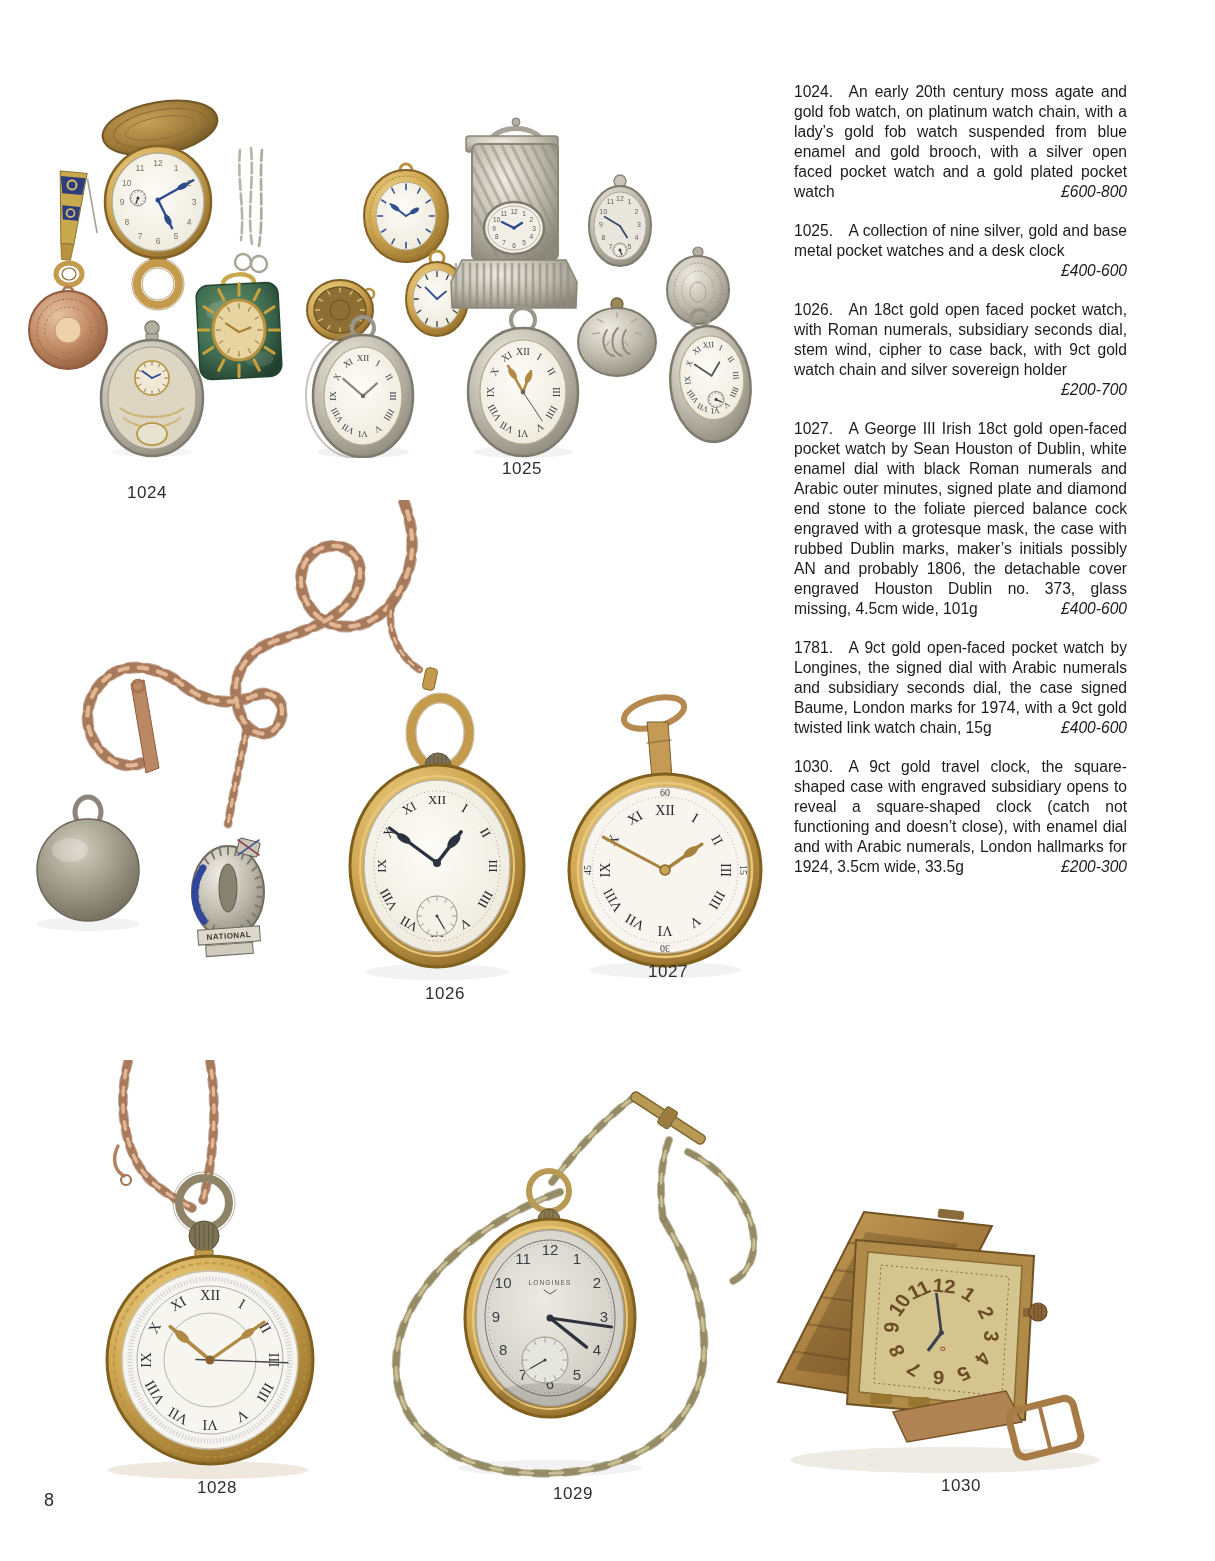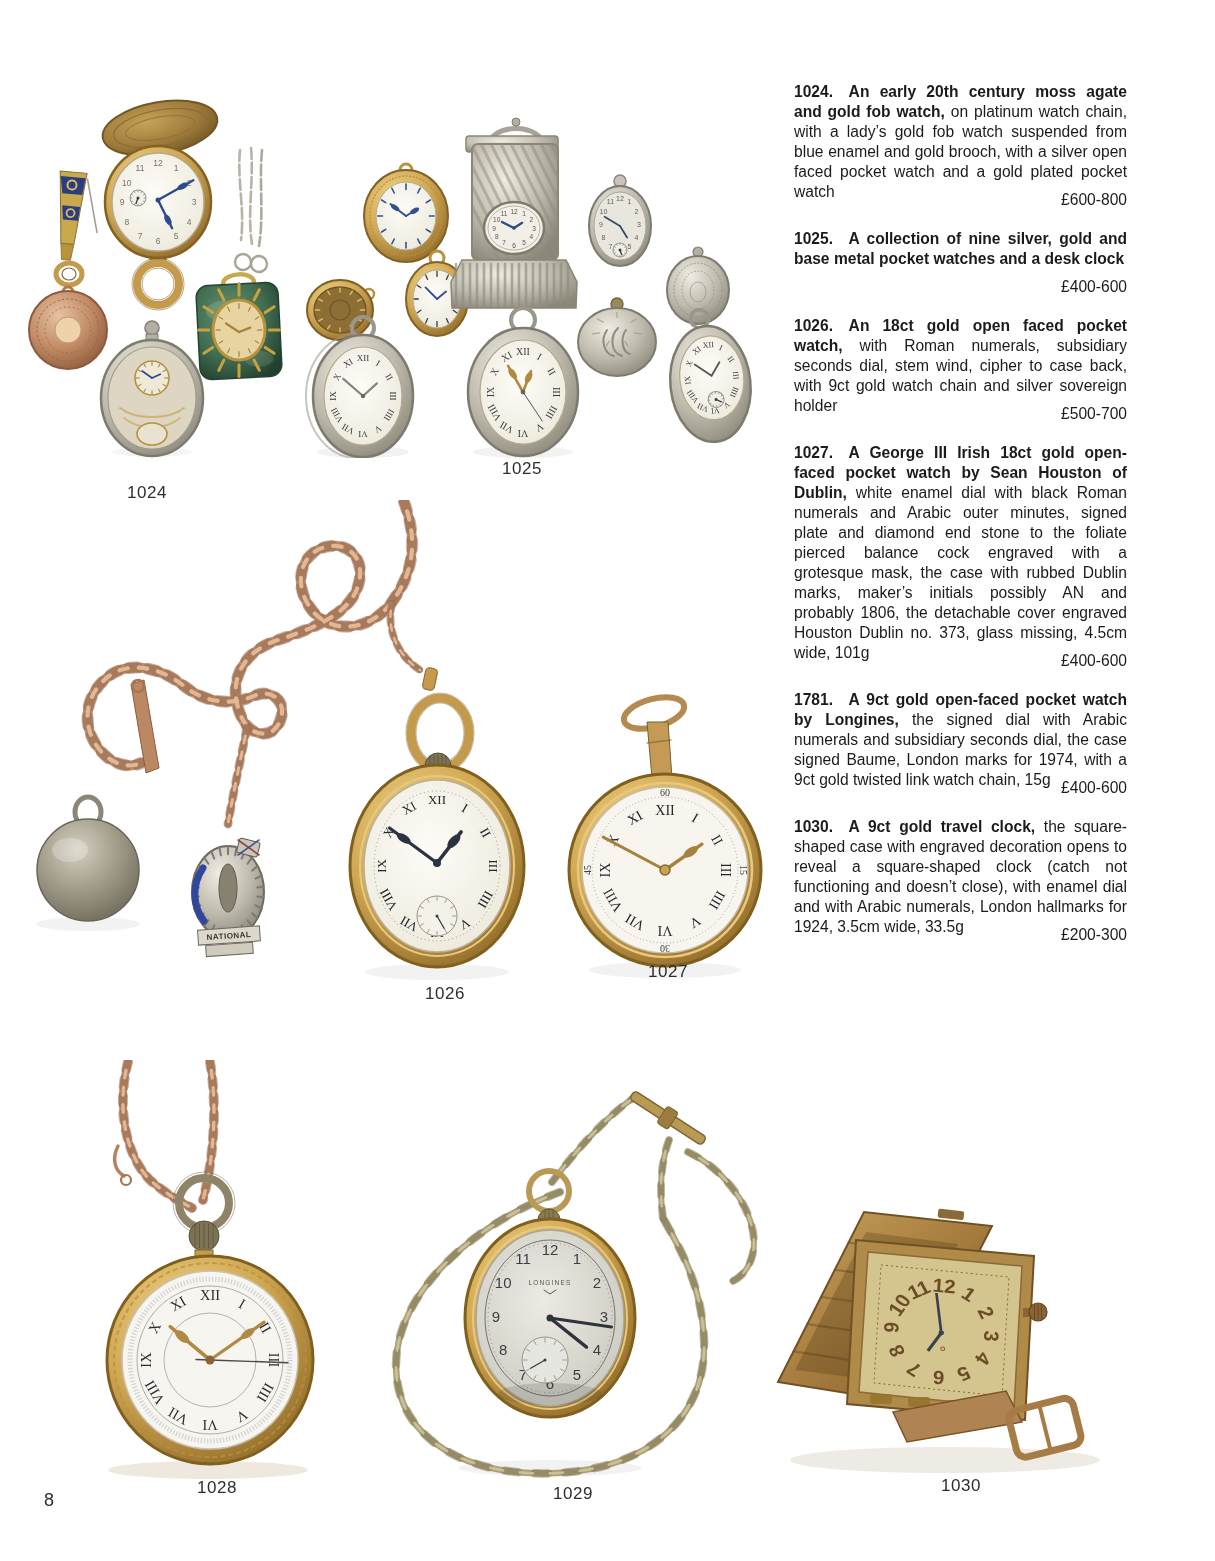--- a/index.html
+++ b/index.html
@@ -4,23 +4,23 @@
 <style>
   html,body{margin:0;padding:0;background:#ffffff;}
   .page{position:relative;width:1215px;height:1561px;background:#fff;overflow:hidden;
         font-family:"Liberation Sans",sans-serif;margin:0 auto;}
   .photo{position:absolute;}
   .photo svg{display:block;}
   .caption{position:absolute;transform:translateX(-50%);font-size:17px;color:#2e2e2e;
            letter-spacing:0.5px;white-space:nowrap;text-align:center;}
   .lots{position:absolute;left:794px;top:82px;width:333px;}
   .lot{margin:0 0 19px 0;text-align:justify;font-size:15.6px;line-height:20px;color:#1b1b1b;overflow:hidden;}
-  .lot .bold{font-weight:bold;margin-top:20px;}
+  .lot .bold{font-weight:normal;margin-top:20px;}
   .lot .ital{}
-  .lot .price{float:right;margin-left:10px;margin-top:8px;}
+  .lot .price{float:right;font-style:italic;margin-left:10px;}
   .pageno{position:absolute;left:44px;top:1490px;font-size:18px;color:#2e2e2e;}
 </style>
 </head>
 <body>
 
 <div class="page">
 
   <svg width="0" height="0" style="position:absolute">
     <defs>
       <radialGradient id="gGold" cx="38%" cy="32%" r="75%">
@@ -722,20 +722,20 @@
   <div class="caption" style="left:522px;top:459px">1025</div>
   <div class="caption" style="left:445px;top:984px">1026</div>
   <div class="caption" style="left:668px;top:962px">1027</div>
   <div class="caption" style="left:217px;top:1478px">1028</div>
   <div class="caption" style="left:573px;top:1484px">1029</div>
   <div class="caption" style="left:961px;top:1476px">1030</div>
 
   <div class="lots">
       <p class="lot"><span class="bold">1024. An early 20th century moss agate and gold fob watch, </span><span class="reg">on platinum watch chain, with a lady’s gold fob watch suspended from blue enamel and gold brooch, with a silver open faced pocket watch and a gold plated pocket watch</span><span class="price">£600-800</span></p>
       <p class="lot"><span class="bold">1025. A collection of nine silver, gold and base metal pocket watches and a desk clock</span><span class="price">£400-600</span></p>
-      <p class="lot"><span class="bold">1026. An 18ct gold open faced pocket watch, </span><span class="reg">with Roman numerals, subsidiary seconds dial, stem wind, cipher to case back, with 9ct gold watch chain and silver sovereign holder</span><span class="price">£500-700</span></p>
+      <p class="lot"><span class="bold">1026. An 18ct gold open faced pocket watch, </span><span class="reg">with Roman numerals, subsidiary seconds dial, stem wind, cipher to case back, with 9ct gold watch chain and silver sovereign holder</span><span class="price">£200-700</span></p>
       <p class="lot"><span class="bold">1027. A George III Irish 18ct gold open-faced pocket watch by Sean Houston of Dublin, </span><span class="reg">white enamel dial with black Roman numerals and Arabic outer minutes, signed plate and diamond end stone to the foliate pierced balance cock engraved with a grotesque mask, the case with rubbed Dublin marks, </span><span class="ital">maker’s initials possibly AN and probably 1806, the detachable cover engraved Houston Dublin no. 373, glass missing, 4.5cm wide, 101g</span><span class="price">£400-600</span></p>
       <p class="lot"><span class="bold">1781. A 9ct gold open-faced pocket watch by Longines, </span><span class="reg">the signed dial with Arabic numerals and subsidiary seconds dial, </span><span class="ital">the case signed Baume, London marks for 1974</span><span class="reg">, with a 9ct gold twisted link watch chain, </span><span class="ital">15g</span><span class="price">£400-600</span></p>
-      <p class="lot"><span class="bold">1030. A 9ct gold travel clock, </span><span class="reg">the square-shaped case with engraved decoration opens to reveal a square-shaped clock (catch not functioning and doesn’t close), with enamel dial and with Arabic numerals, </span><span class="ital">London hallmarks for 1924, 3.5cm wide, 33.5g</span><span class="price">£200-300</span></p>
+      <p class="lot"><span class="bold">1030. A 9ct gold travel clock, </span><span class="reg">the square-shaped case with engraved subsidiary opens to reveal a square-shaped clock (catch not functioning and doesn’t close), with enamel dial and with Arabic numerals, </span><span class="ital">London hallmarks for 1924, 3.5cm wide, 33.5g</span><span class="price">£200-300</span></p>
     </div>
 
   <div class="pageno">8</div>
 </div>
 
 </body></html>

